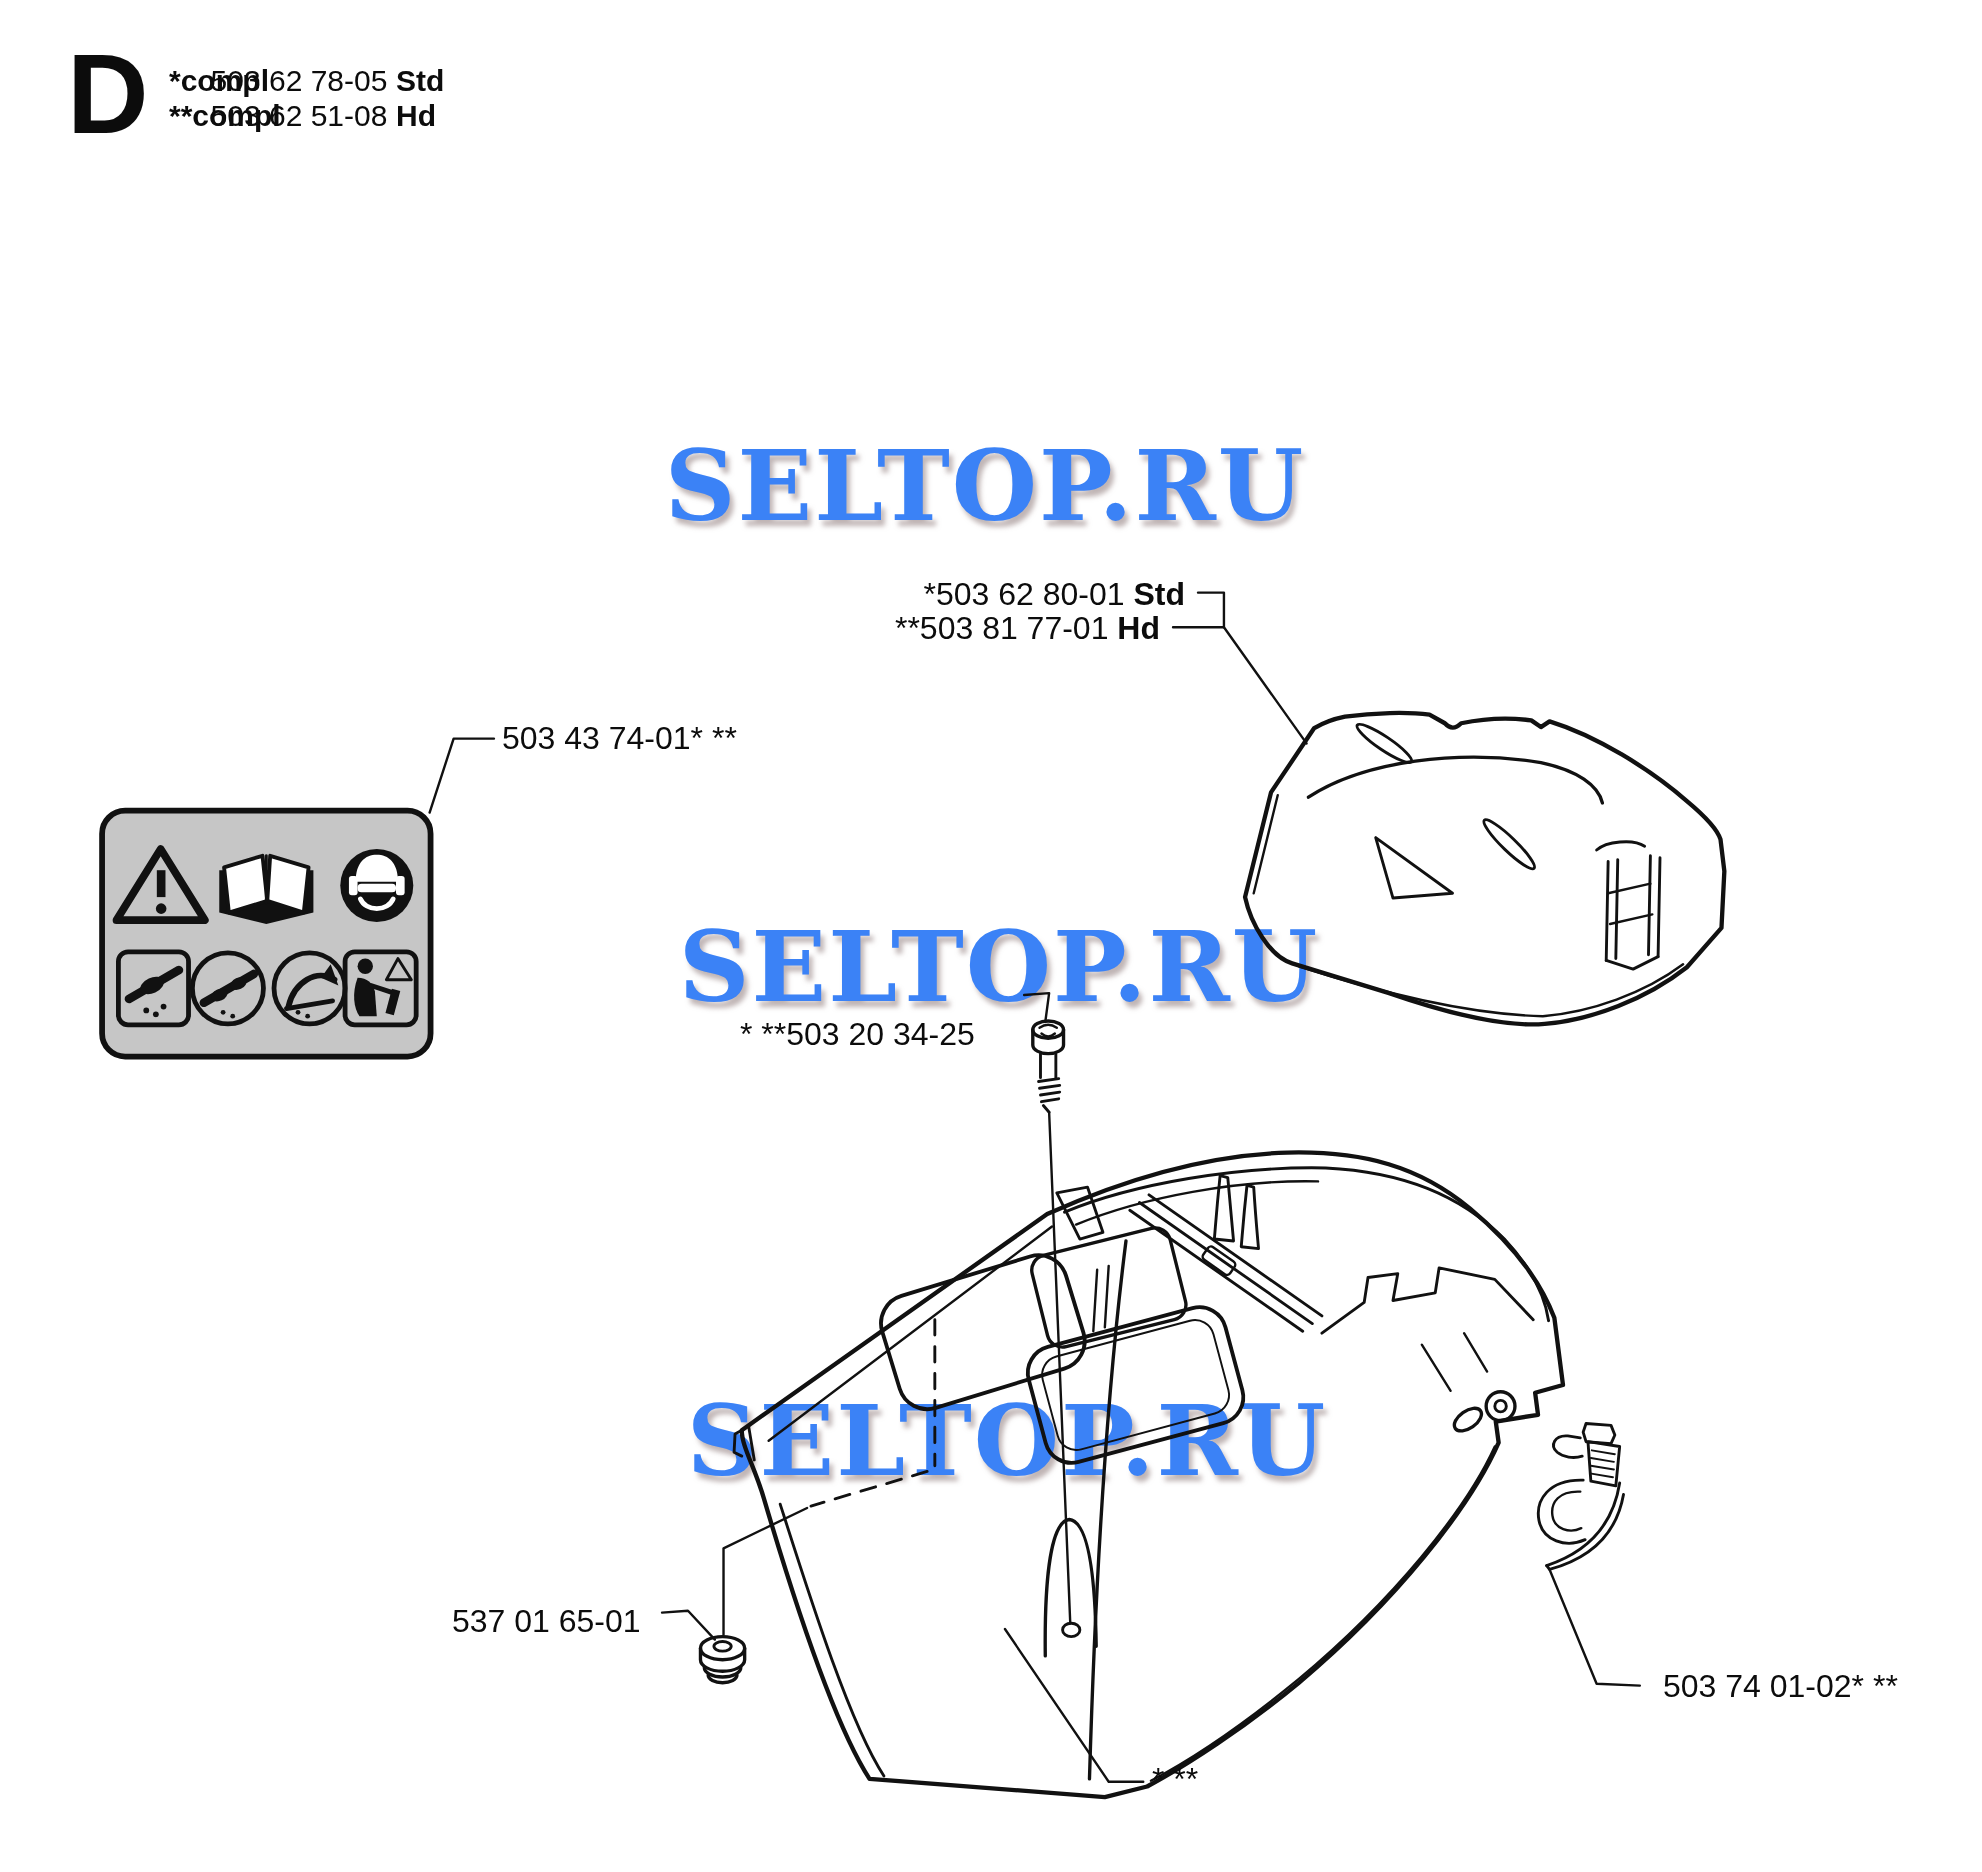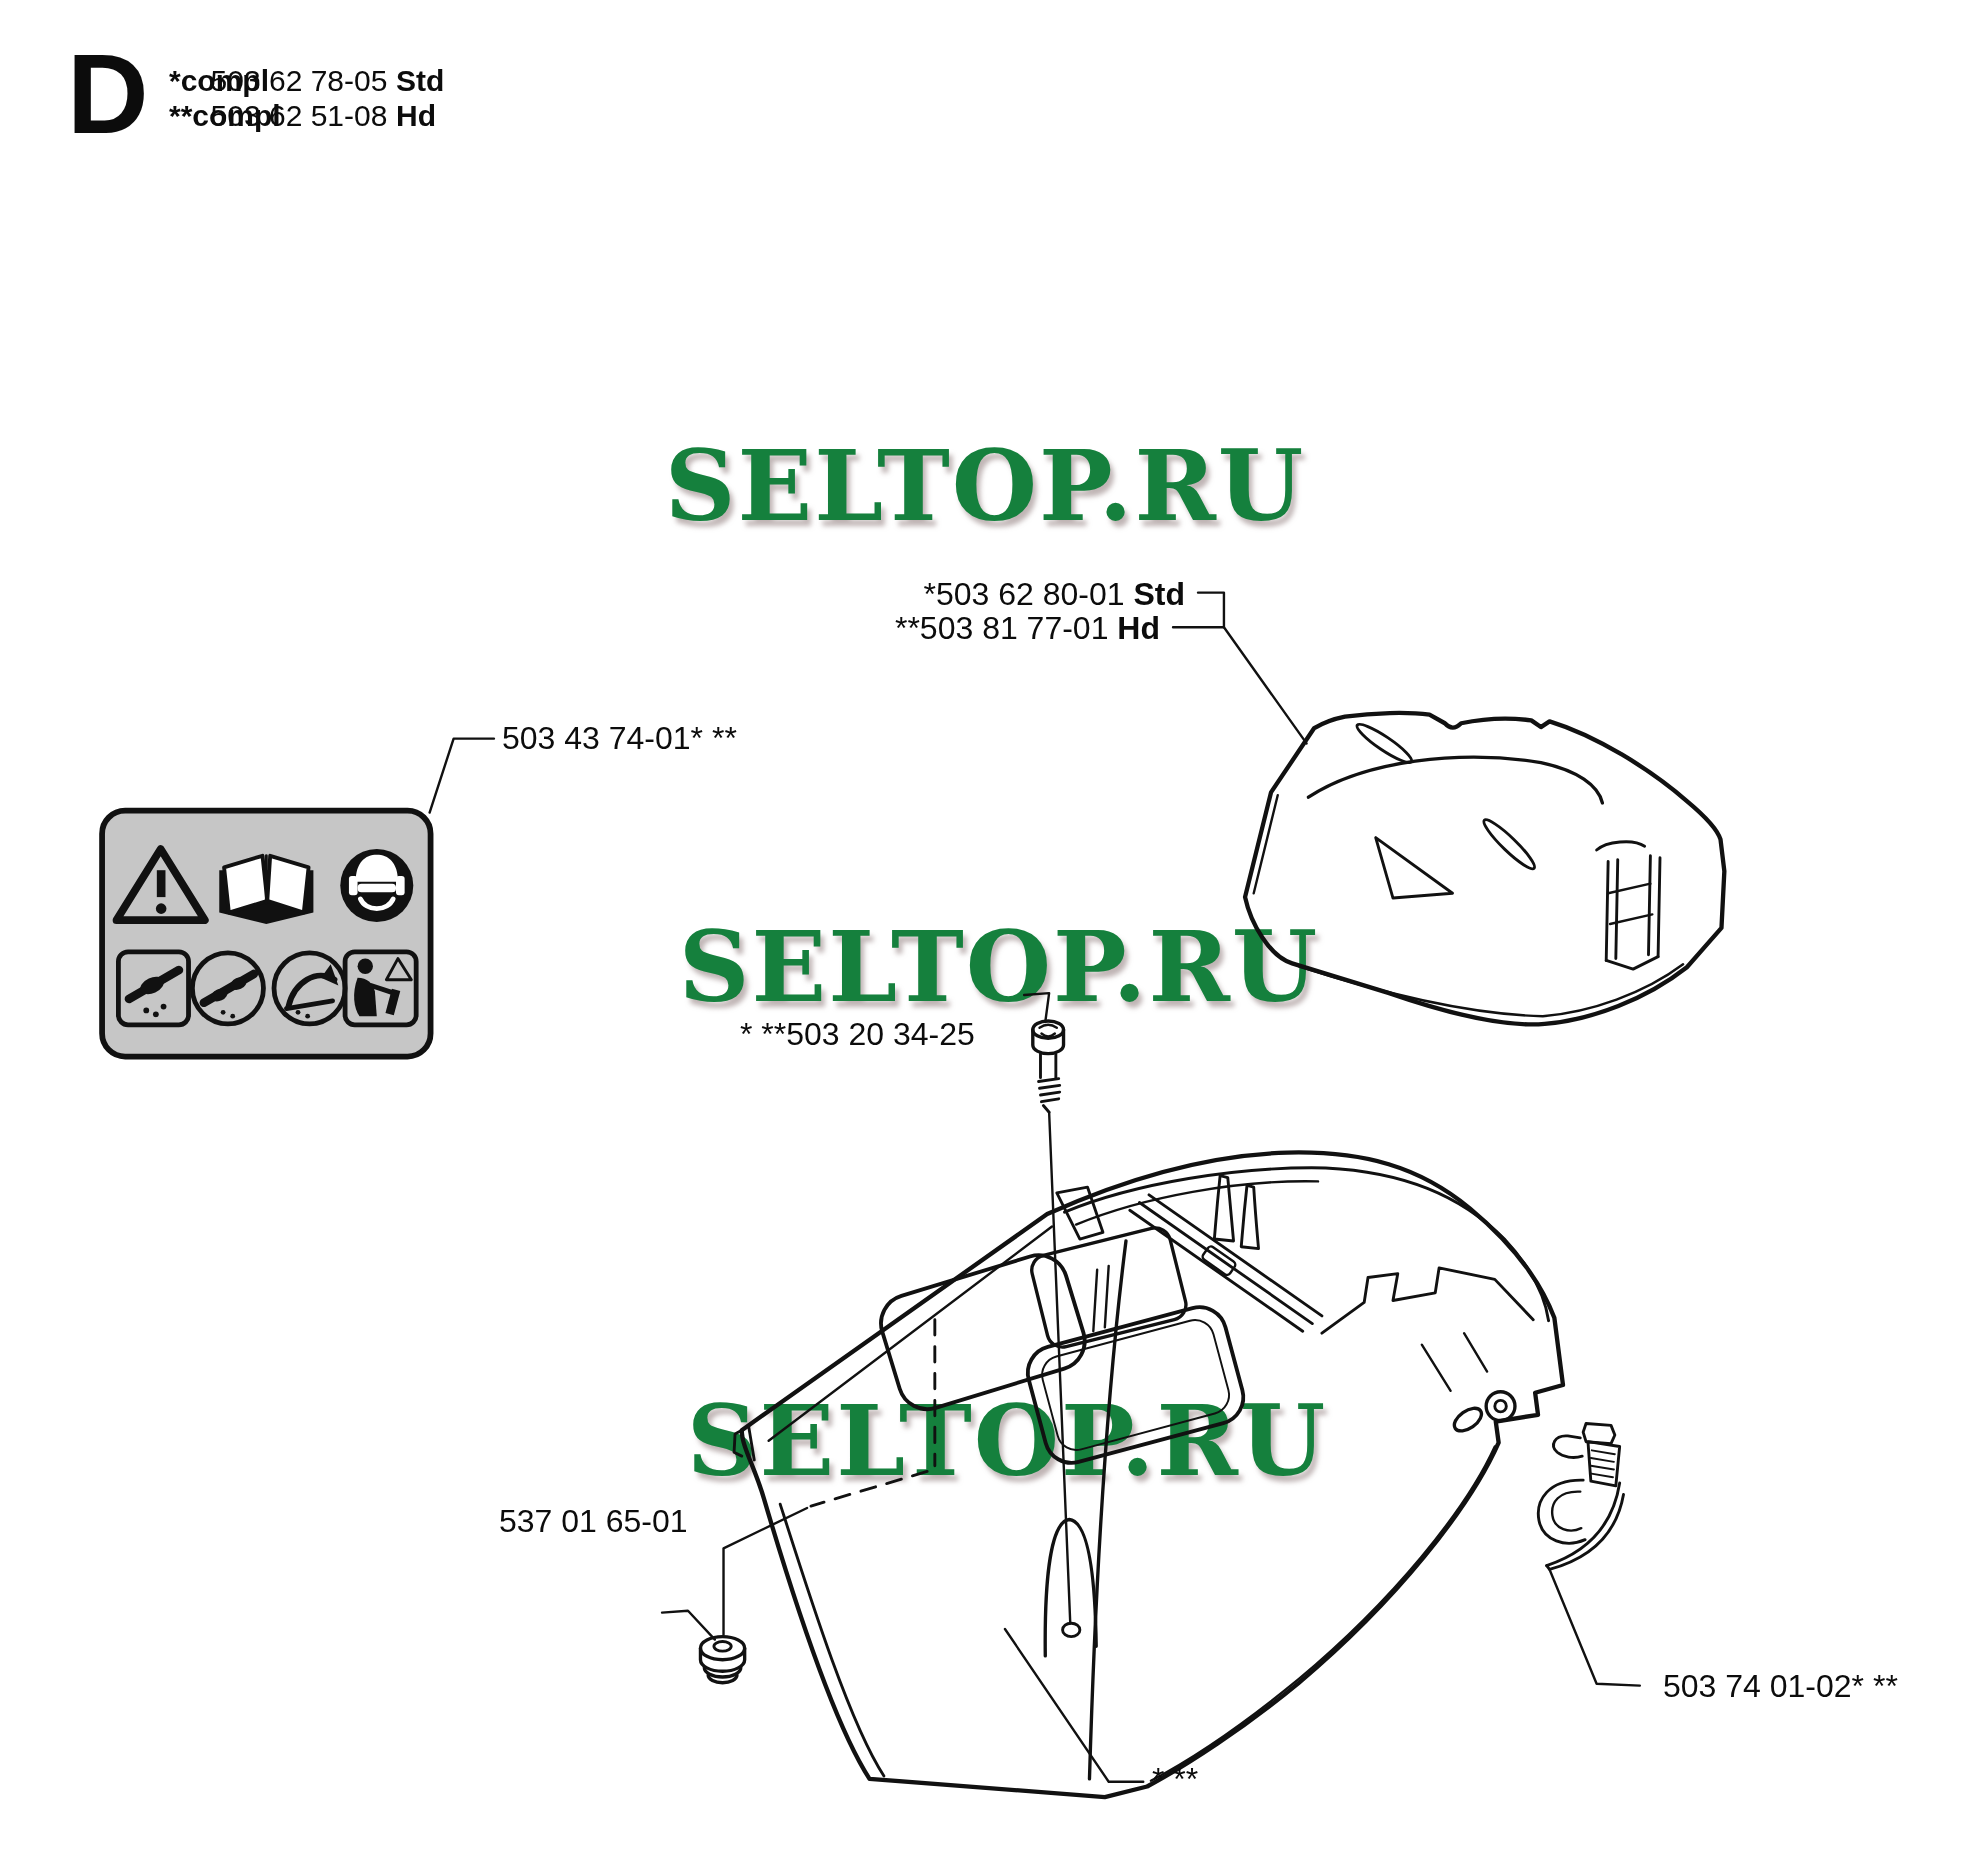--- a/index.html
+++ b/index.html
@@ -3,21 +3,21 @@
 <meta charset="utf-8">
 <style>
   html,body{margin:0;padding:0;background:#fff;}
   .canvas{
     position:relative;width:1983px;height:1872px;background:#ffffff;
     overflow:hidden;font-family:"Liberation Sans",sans-serif;color:#0c0c0c;
   }
   .wm{
     position:absolute;width:730px;text-align:center;
     font-family:"DejaVu Serif",serif;font-weight:bold;font-size:98px;
-    letter-spacing:1.9px;color:#15803d;
+    letter-spacing:1.9px;color:#3b82f6;
     text-shadow:3.8px 5.8px 5.8px rgba(140,120,120,.55);
     z-index:0;user-select:none;
   }
   svg.art{position:absolute;left:0;top:0;z-index:1;}
   .lbl{position:absolute;z-index:2;font-size:32px;white-space:nowrap;line-height:1.1;}
   .lbl .b{font-weight:bold;}
   .ra{text-align:right;}
   .d-letter{position:absolute;left:67px;top:38px;font-size:113px;font-weight:bold;z-index:2;line-height:1;}
   .hdr{position:absolute;left:169px;top:63px;z-index:2;font-size:30px;line-height:35px;}
   .hdr .row{display:grid;grid-template-columns:33px auto;}
@@ -242,18 +242,18 @@
 
   <div class="lbl ra" style="left:865px;top:577px;width:320px;">
     <span>*503 62 80-01</span>&nbsp;<span class="b">Std</span>
   </div>
   <div class="lbl ra" style="left:865px;top:611px;width:295px;">
     <span>**503 81 77-01</span>&nbsp;<span class="b">Hd</span>
   </div>
 
   <div class="lbl" style="left:502px;top:721px;">503 43 74-01* **</div>
   <div class="lbl" style="left:740px;top:977px;margin-top:40px;">* **503 20 34-25</div>
-  <div class="lbl" style="left:452px;top:1504px;margin-left:47px;">537 01 65-01</div>
+  <div class="lbl" style="left:452px;top:1604px;">537 01 65-01</div>
   <div class="lbl" style="left:1650px;top:1669px;margin-left:13px;">503 74 01-02* **</div>
   <div class="lbl" style="left:1152px;top:1762px;">* **</div>
 
 </div>
 
 
 </body></html>

